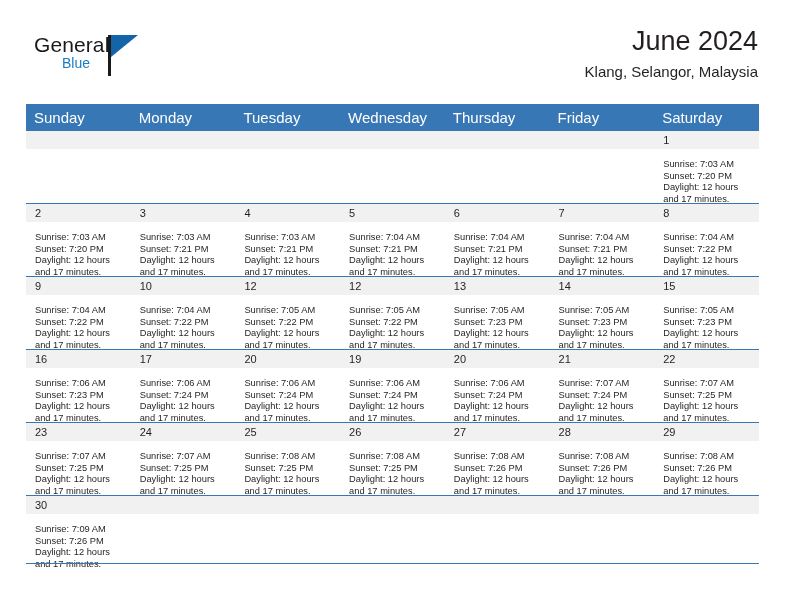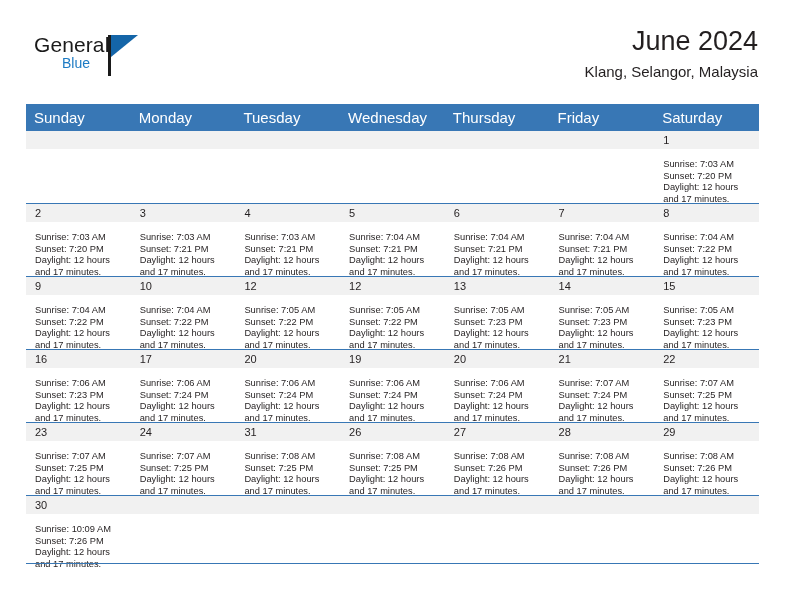--- a/index.html
+++ b/index.html
@@ -492,21 +492,21 @@
               <div class="info">
                 <div>Sunrise: 7:07 AM</div>
                 <div>Sunset: 7:25 PM</div>
                 <div>Daylight: 12 hours</div>
                 <div>and 17 minutes.</div>
               </div>
             </div>
           </td>
           <td>
             <div class="daycell">
-              <div class="daynum-band">31</div>
+              <div class="daynum-band">25</div>
               <div class="info">
                 <div>Sunrise: 7:08 AM</div>
                 <div>Sunset: 7:25 PM</div>
                 <div>Daylight: 12 hours</div>
                 <div>and 17 minutes.</div>
               </div>
             </div>
           </td>
           <td>
             <div class="daycell">
@@ -551,21 +551,21 @@
                 <div>and 17 minutes.</div>
               </div>
             </div>
           </td>
         </tr>
         <tr class="week-row">
           <td>
             <div class="daycell">
               <div class="daynum-band">30</div>
               <div class="info">
-                <div>Sunrise: 10:09 AM</div>
+                <div>Sunrise: 7:09 AM</div>
                 <div>Sunset: 7:26 PM</div>
                 <div>Daylight: 12 hours</div>
                 <div>and 17 minutes.</div>
               </div>
             </div>
           </td>
           <td>
             <div class="daycell empty">
               <div class="daynum-band"></div>
             </div>

